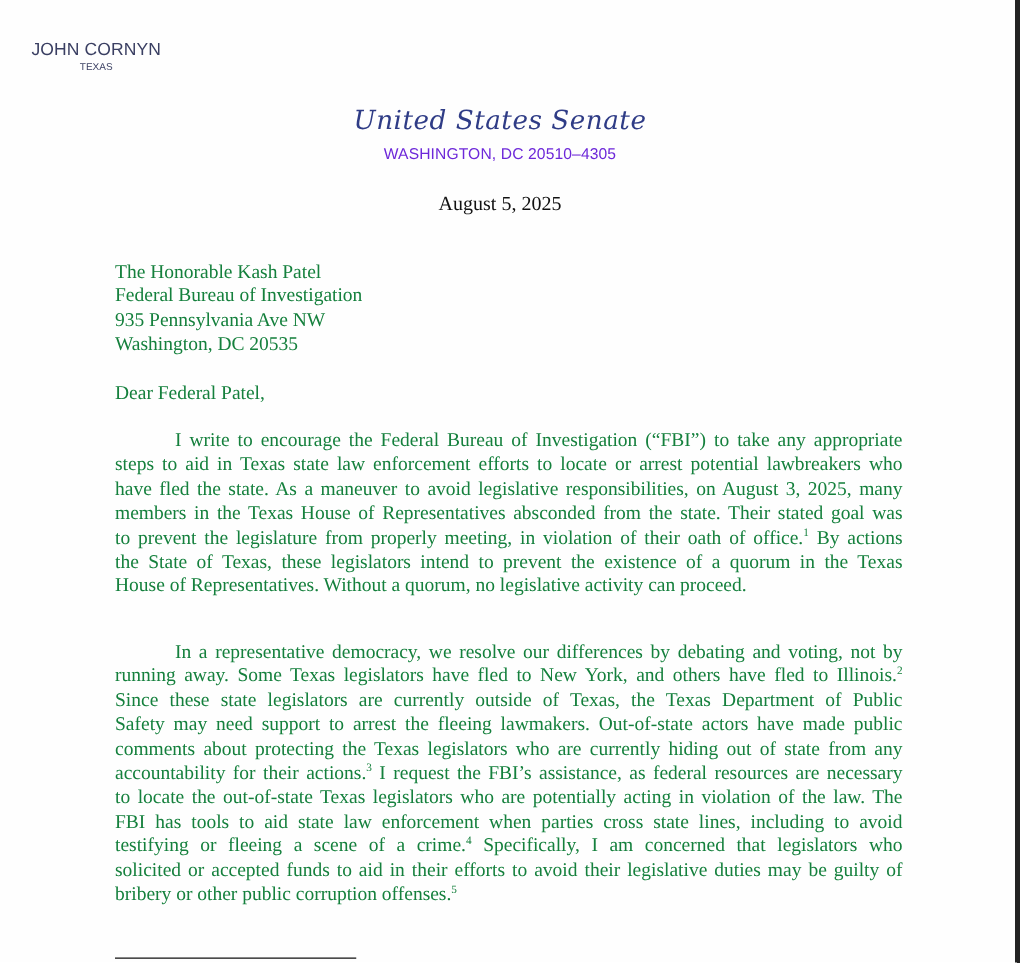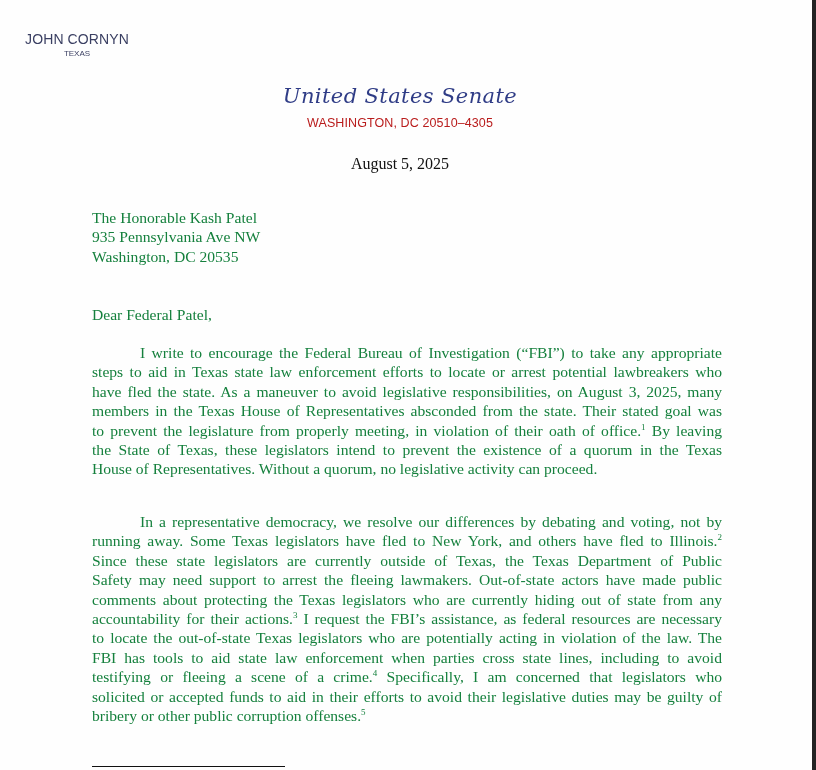--- a/index.html
+++ b/index.html
@@ -56,21 +56,21 @@
       font-weight: normal;
       font-size: 21px;
       color: #2f3c86;
       letter-spacing: 0.4px;
       line-height: 26px;
       font-style: italic;
     }
     .senate-address {
       font-family: "Liberation Sans", sans-serif;
       font-size: 12.5px;
-      color: #b91c1c;
+      color: #6d28d9;
       line-height: 16px;
       margin-top: 6px;
       letter-spacing: 0.1px;
     }
     .date {
       position: absolute;
       left: 0;
       top: 154px;
       width: 800px;
       text-align: center;
@@ -137,32 +137,33 @@
 
   <div class="letterhead">
     <div class="senate-title">United States Senate</div>
     <div class="senate-address">WASHINGTON, DC 20510–4305</div>
   </div>
 
   <div class="date">August 5, 2025</div>
 
   <div class="body-text recipient">
     <div>The Honorable Kash Patel</div>
+    <div>Federal Bureau of Investigation</div>
     <div>935 Pennsylvania Ave NW</div>
     <div>Washington, DC 20535</div>
   </div>
 
   <div class="body-text salutation">Dear Federal Patel,</div>
 
   <div class="body-text para1">
       <span class="line indent"><span>I write to encourage the Federal Bureau of Investigation (“FBI”) to take any appropriate</span></span>
       <span class="line"><span>steps to aid in Texas state law enforcement efforts to locate or arrest potential lawbreakers who</span></span>
       <span class="line"><span>have fled the state. As a maneuver to avoid legislative responsibilities, on August 3, 2025, many</span></span>
       <span class="line"><span>members in the Texas House of Representatives absconded from the state. Their stated goal was</span></span>
-      <span class="line"><span>to prevent the legislature from properly meeting, in violation of their oath of office.</span><sup>1</sup><span> By leaving</span></span>
+      <span class="line"><span>to prevent the legislature from properly meeting, in violation of their oath of office.</span><sup>1</sup><span> By actions</span></span>
       <span class="line"><span>the State of Texas, these legislators intend to prevent the existence of a quorum in the Texas</span></span>
       <span class="line last"><span>House of Representatives. Without a quorum, no legislative activity can proceed.</span></span>
     </div>
   <div class="body-text para2">
       <span class="line indent"><span>In a representative democracy, we resolve our differences by debating and voting, not by</span></span>
       <span class="line"><span>running away. Some Texas legislators have fled to New York, and others have fled to Illinois.</span><sup>2</sup></span>
       <span class="line"><span>Since these state legislators are currently outside of Texas, the Texas Department of Public</span></span>
       <span class="line"><span>Safety may need support to arrest the fleeing lawmakers. Out-of-state actors have made public</span></span>
       <span class="line"><span>comments about protecting the Texas legislators who are currently hiding out of state from any</span></span>
       <span class="line"><span>accountability for their actions.</span><sup>3</sup><span> I request the FBI’s assistance, as federal resources are necessary</span></span>

